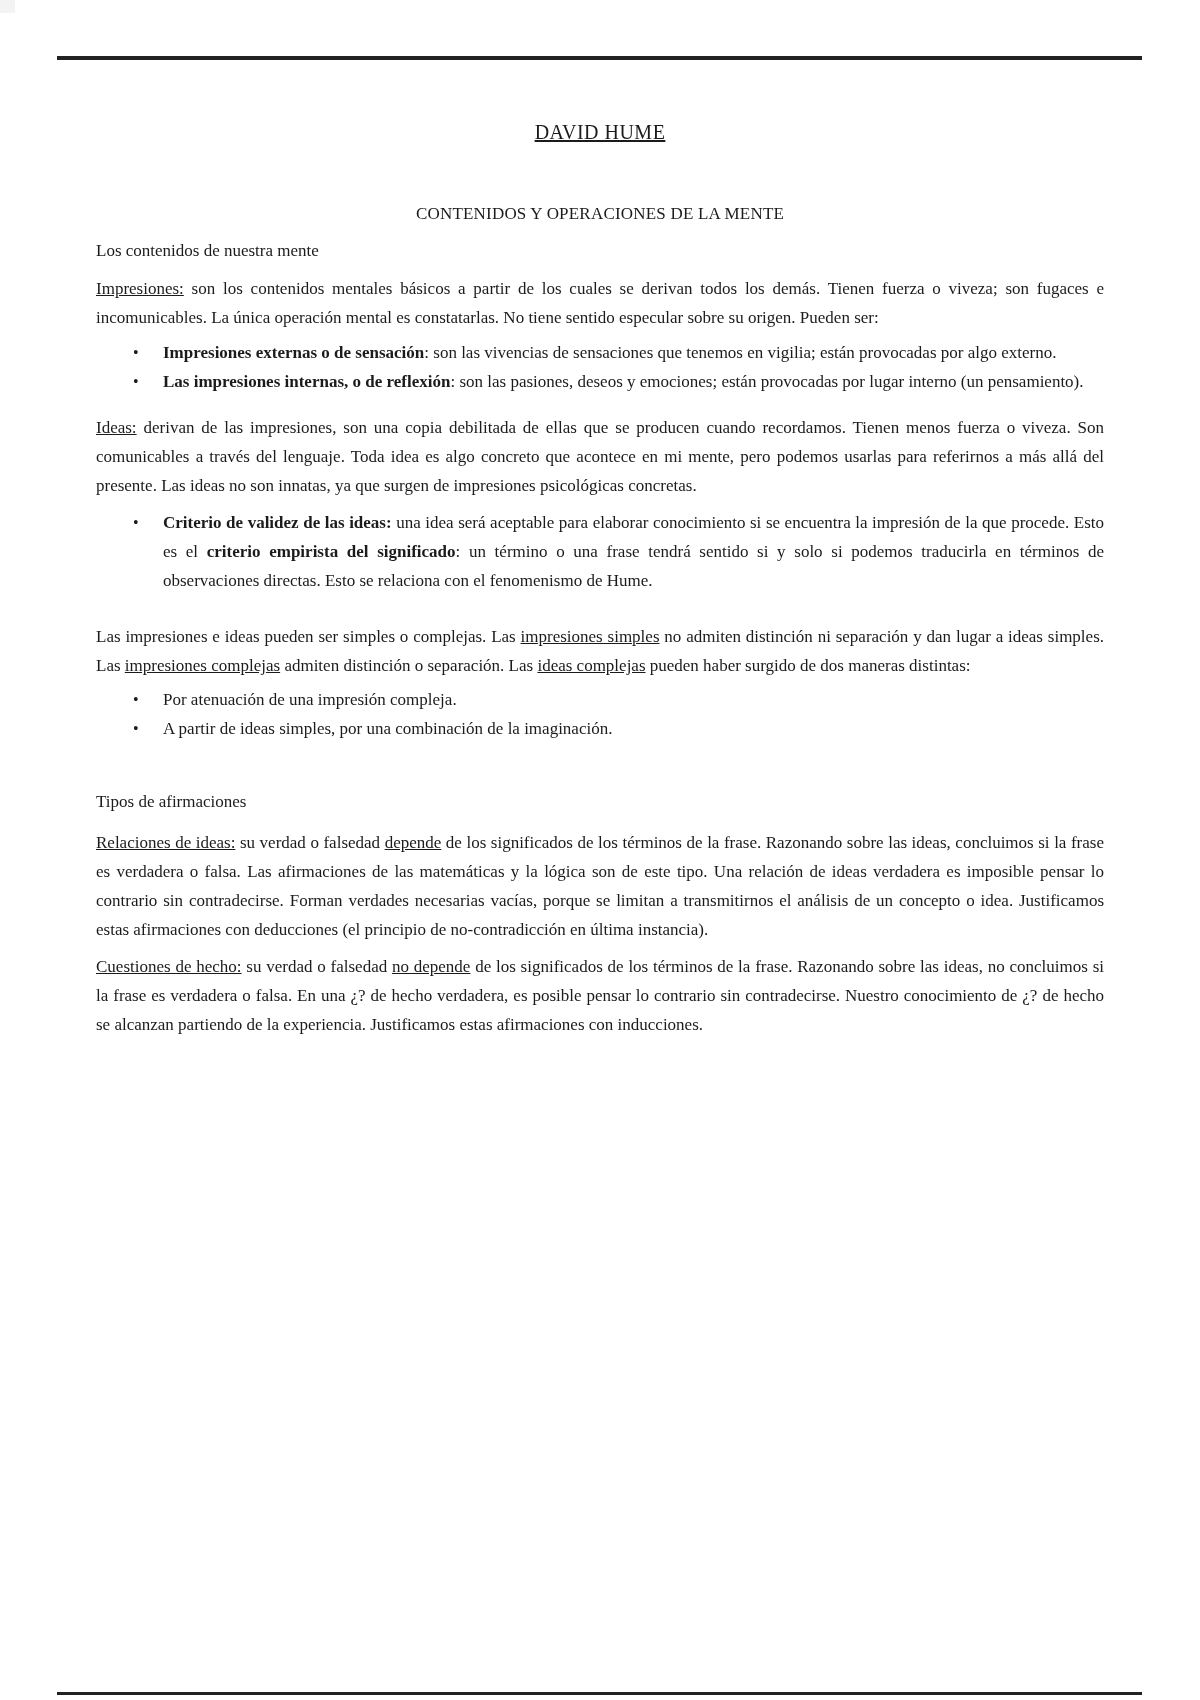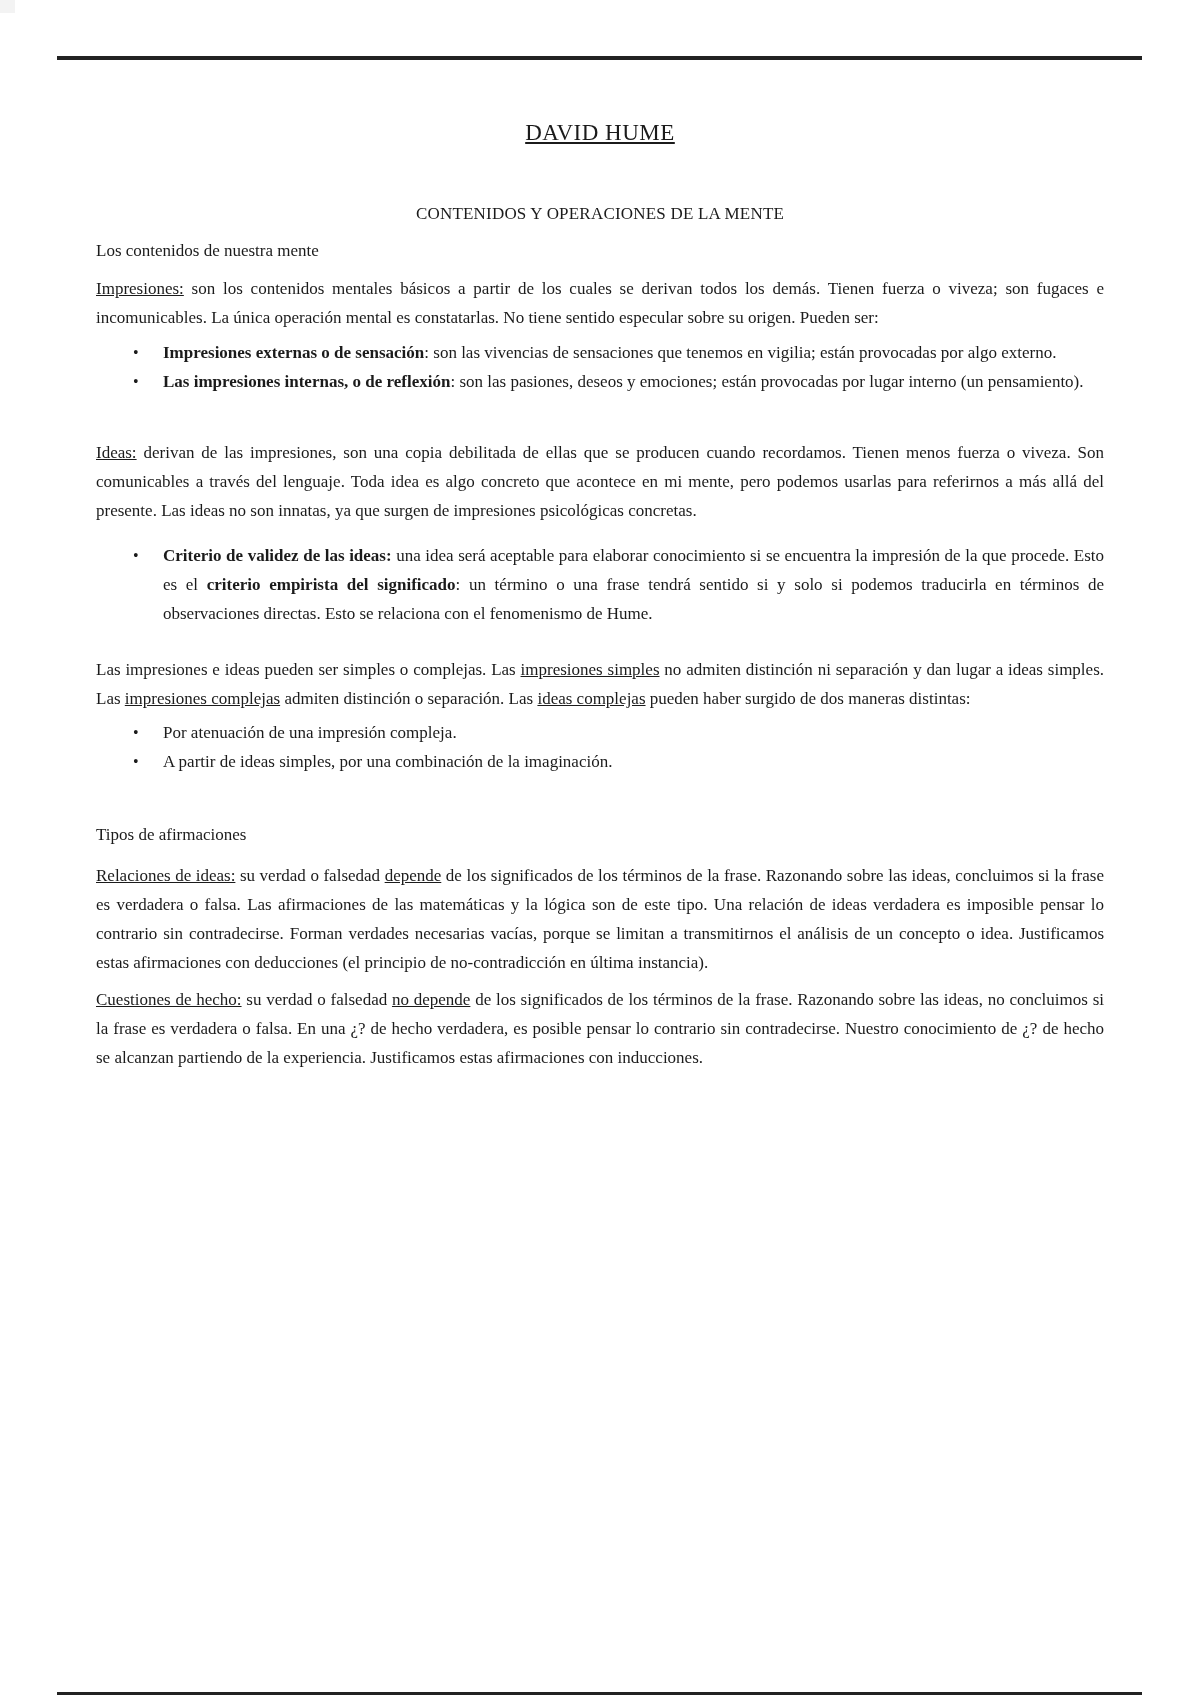--- a/index.html
+++ b/index.html
@@ -24,44 +24,44 @@
     background:#222222;
   }
   .doc {
     position:absolute; left:96px; top:0; width:1008px;
     font-size:17px; line-height:29px;
     text-align:justify;
   }
   .doc-title {
     margin-top:119px;
     text-align:center;
-    font-size:23px; line-height:27px;
+    font-size:20px; line-height:27px;
     text-decoration:underline;
     letter-spacing:0.5px;
   }
   .section-heading {
     margin-top:53px;
     text-align:center;
     letter-spacing:0.2px;
   }
   .subsection-title {
     margin-top:8px;
     text-align:left;
   }
   .subsection-title.tipos { margin-top:44px; }
   p { margin:0; }
   .p-intro       { margin-top:15px; }
   .p-impresiones { margin-top:9px; }
-  .p-ideas       { margin-top:42px; }
+  .p-ideas       { margin-top:17px; }
   .p-simples     { margin-top:27px; }
   .p-relaciones  { margin-top:12px; }
   .p-cuestiones  { margin-top:8px; }
   ul.blist { margin:0; padding:0; list-style:none; }
   ul.blist.l1 { margin-top:6px; }
-  ul.blist.l2 { margin-top:16px; }
+  ul.blist.l2 { margin-top:8px; }
   ul.blist.l3 { margin-top:5px; }
   ul.blist li {
     position:relative;
     padding-left:67px;
     text-align:justify;
     font-family:Liberation Serif, serif;
   }
   ul.blist li::before {
     content:"\2022";
     position:absolute; left:37px; top:0;

